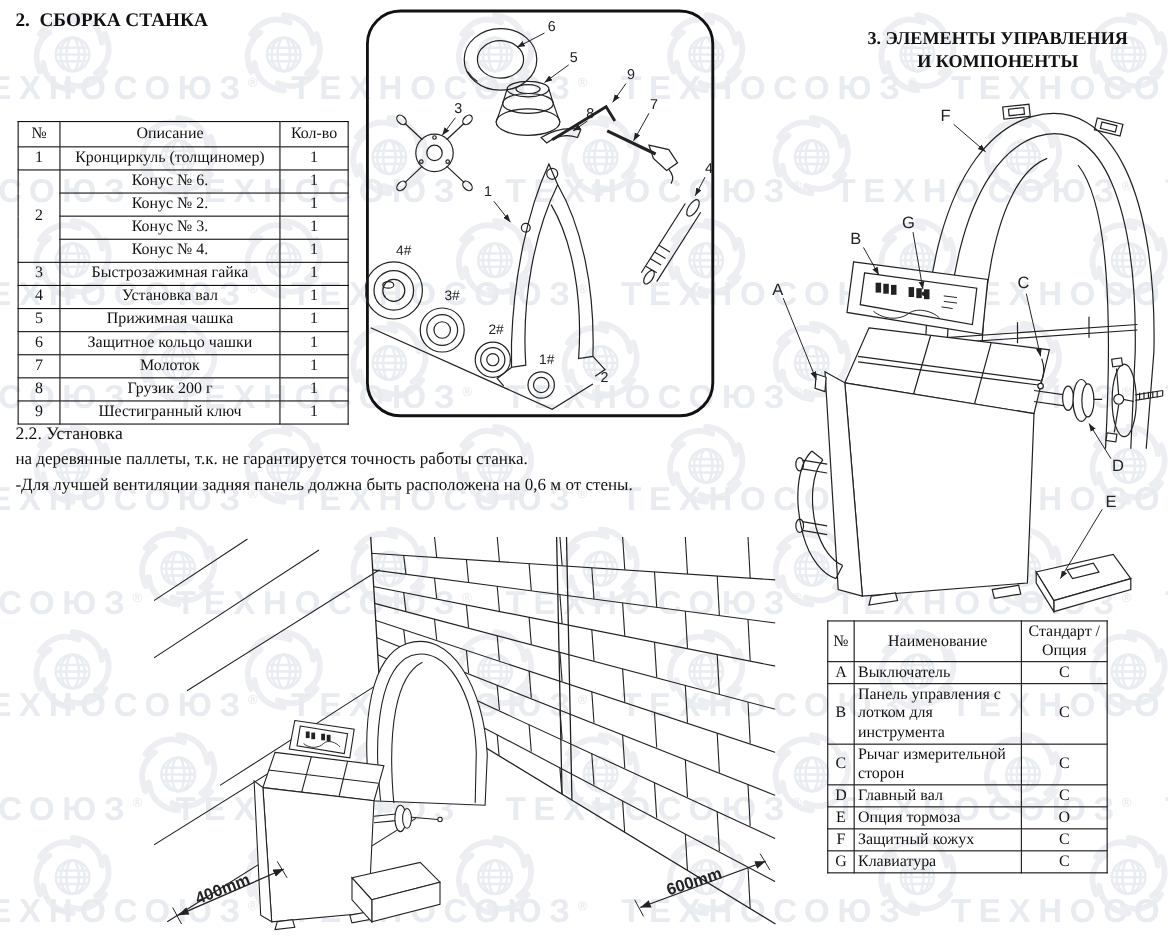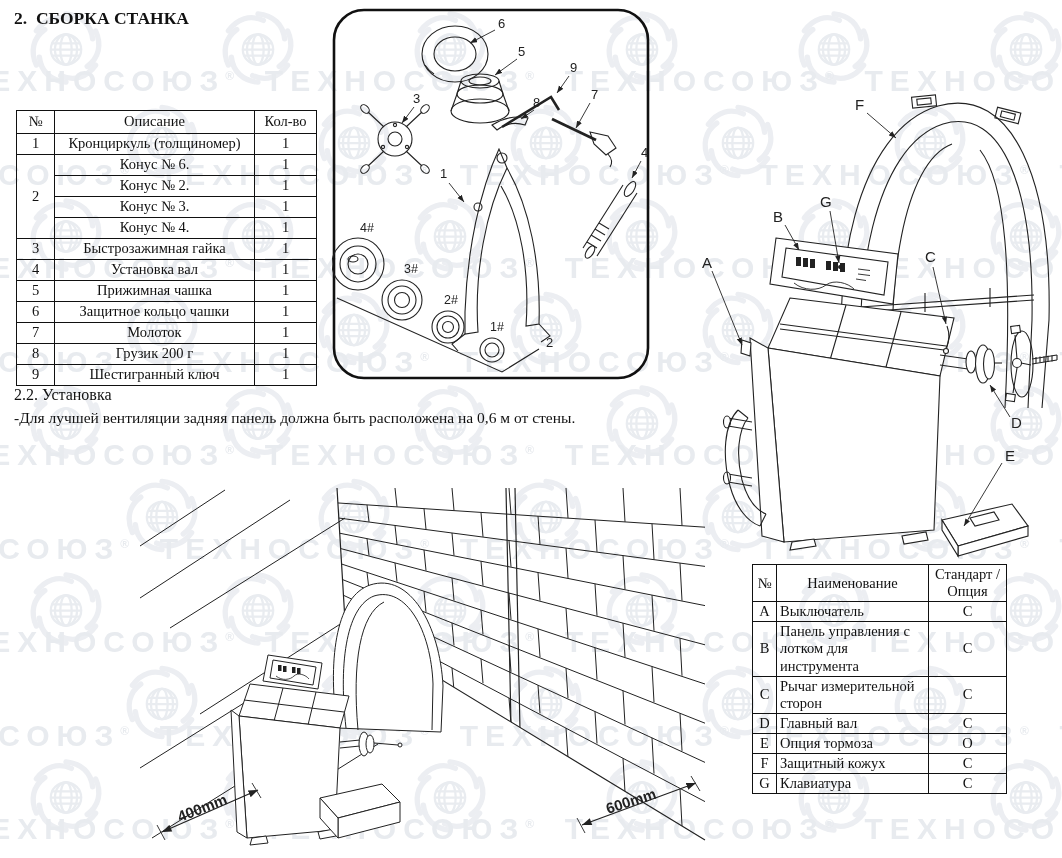--- a/index.html
+++ b/index.html
@@ -111,20 +111,24 @@
       <use href="#gsym" x="604" y="758" width="76" height="76"></use>
       <use href="#gsym" x="796" y="758" width="76" height="76"></use>
       <use href="#gsym" x="988" y="758" width="76" height="76"></use>
     </svg>
 <div class="wm-row" style="top: 64px; left: -35px; color: rgb(232, 235, 239);">ТЕХНОСОЮЗ<sup>®</sup>&nbsp; ТЕХНОСОЮЗ<sup>®</sup>&nbsp; ТЕХНОСОЮЗ<sup>®</sup>&nbsp; ТЕХНОСОЮЗ&nbsp; ТЕХНОСОЮЗ&nbsp; ТЕХНОСОЮЗ</div><div class="wm-row" style="top: 157.5px; left: -140px; color: rgb(232, 235, 239);">ТЕХНОСОЮЗ<sup>®</sup>&nbsp; ТЕХНОСОЮЗ<sup>®</sup>&nbsp; ТЕХНОСОЮЗ<sup>®</sup>&nbsp; ТЕХНОСОЮЗ<sup>®</sup>&nbsp; ТЕХНОСОЮЗ&nbsp; ТЕХНОСОЮЗ</div><div class="wm-row" style="top: 251px; left: -35px; color: rgb(232, 235, 239);">ТЕХНОСОЮЗ<sup>®</sup>&nbsp; ТЕХНОСОЮЗ<sup>®</sup>&nbsp; ТЕХНОСОЮЗ<sup>®</sup>&nbsp; ТЕХНОСОЮЗ&nbsp; ТЕХНОСОЮЗ&nbsp; ТЕХНОСОЮЗ</div><div class="wm-row" style="top: 344.5px; left: -140px; color: rgb(232, 235, 239);">ТЕХНОСОЮЗ<sup>®</sup>&nbsp; ТЕХНОСОЮЗ<sup>®</sup>&nbsp; ТЕХНОСОЮЗ<sup>®</sup>&nbsp; ТЕХНОСОЮЗ<sup>®</sup>&nbsp; ТЕХНОСОЮЗ&nbsp; ТЕХНОСОЮЗ</div><div class="wm-row" style="top: 438px; left: -35px; color: rgb(232, 235, 239);">ТЕХНОСОЮЗ<sup>®</sup>&nbsp; ТЕХНОСОЮЗ<sup>®</sup>&nbsp; ТЕХНОСОЮЗ<sup>®</sup>&nbsp; ТЕХНОСОЮЗ&nbsp; ТЕХНОСОЮЗ&nbsp; ТЕХНОСОЮЗ</div><div class="wm-row" style="top: 531.5px; left: -140px; color: rgb(232, 235, 239);">ТЕХНОСОЮЗ<sup>®</sup>&nbsp; ТЕХНОСОЮЗ<sup>®</sup>&nbsp; ТЕХНОСОЮЗ<sup>®</sup>&nbsp; ТЕХНОСОЮЗ<sup>®</sup>&nbsp; ТЕХНОСОЮЗ&nbsp; ТЕХНОСОЮЗ</div><div class="wm-row" style="top: 625px; left: -35px; color: rgb(232, 235, 239);">ТЕХНОСОЮЗ<sup>®</sup>&nbsp; ТЕХНОСОЮЗ<sup>®</sup>&nbsp; ТЕХНОСОЮЗ<sup>®</sup>&nbsp; ТЕХНОСОЮЗ&nbsp; ТЕХНОСОЮЗ&nbsp; ТЕХНОСОЮЗ</div><div class="wm-row" style="top: 718.5px; left: -140px; color: rgb(232, 235, 239);">ТЕХНОСОЮЗ<sup>®</sup>&nbsp; ТЕХНОСОЮЗ<sup>®</sup>&nbsp; ТЕХНОСОЮЗ<sup>®</sup>&nbsp; ТЕХНОСОЮЗ<sup>®</sup>&nbsp; ТЕХНОСОЮЗ&nbsp; ТЕХНОСОЮЗ</div><div class="wm-row" style="top: 812px; left: -35px; color: rgb(232, 235, 239);">ТЕХНОСОЮЗ<sup>®</sup>&nbsp; ТЕХНОСОЮЗ<sup>®</sup>&nbsp; ТЕХНОСОЮЗ<sup>®</sup>&nbsp; ТЕХНОСОЮЗ&nbsp; ТЕХНОСОЮЗ&nbsp; ТЕХНОСОЮЗ</div></div>
 
 <div id="content" class="layer">
 
   <div class="h2title">2.  СБОРКА СТАНКА</div>
 
+  <div class="h3title">
+    <div>3. ЭЛЕМЕНТЫ УПРАВЛЕНИЯ</div>
+    <div>И КОМПОНЕНТЫ</div>
+  </div>
 
   <table class="ptable">
     <colgroup>
         <col style="width:38px">
         <col style="width:200px">
         <col style="width:62px">
       </colgroup>
     <tbody>
         <tr>
       <th>№</th>
@@ -186,20 +190,21 @@
     <tr>
       <td>9</td>
       <td>Шестигранный ключ</td>
       <td>1</td>
     </tr>
   </tbody>
     </table>
 
   <div class="h22">2.2. Установка</div>
   <div class="para">
+    <div>на деревянные паллеты, т.к. не гарантируется точность работы станка.</div>
     <div>-Для лучшей вентиляции задняя панель должна быть расположена на 0,6 м от стены.</div>
   </div>
 
   <svg class="dia" style="left:332px;top:8px" width="318" height="372" viewBox="0 0 318 372">
     <defs>
       <marker id="aw1" markerWidth="9" markerHeight="7" refX="8" refY="3" orient="auto">
         <path d="M0,0 L8,3 L0,6 Z" fill="#222"></path>
       </marker>
     </defs>
     <rect x="2" y="2" width="314" height="368" rx="30" fill="none" stroke="#111" stroke-width="2.6"></rect>

